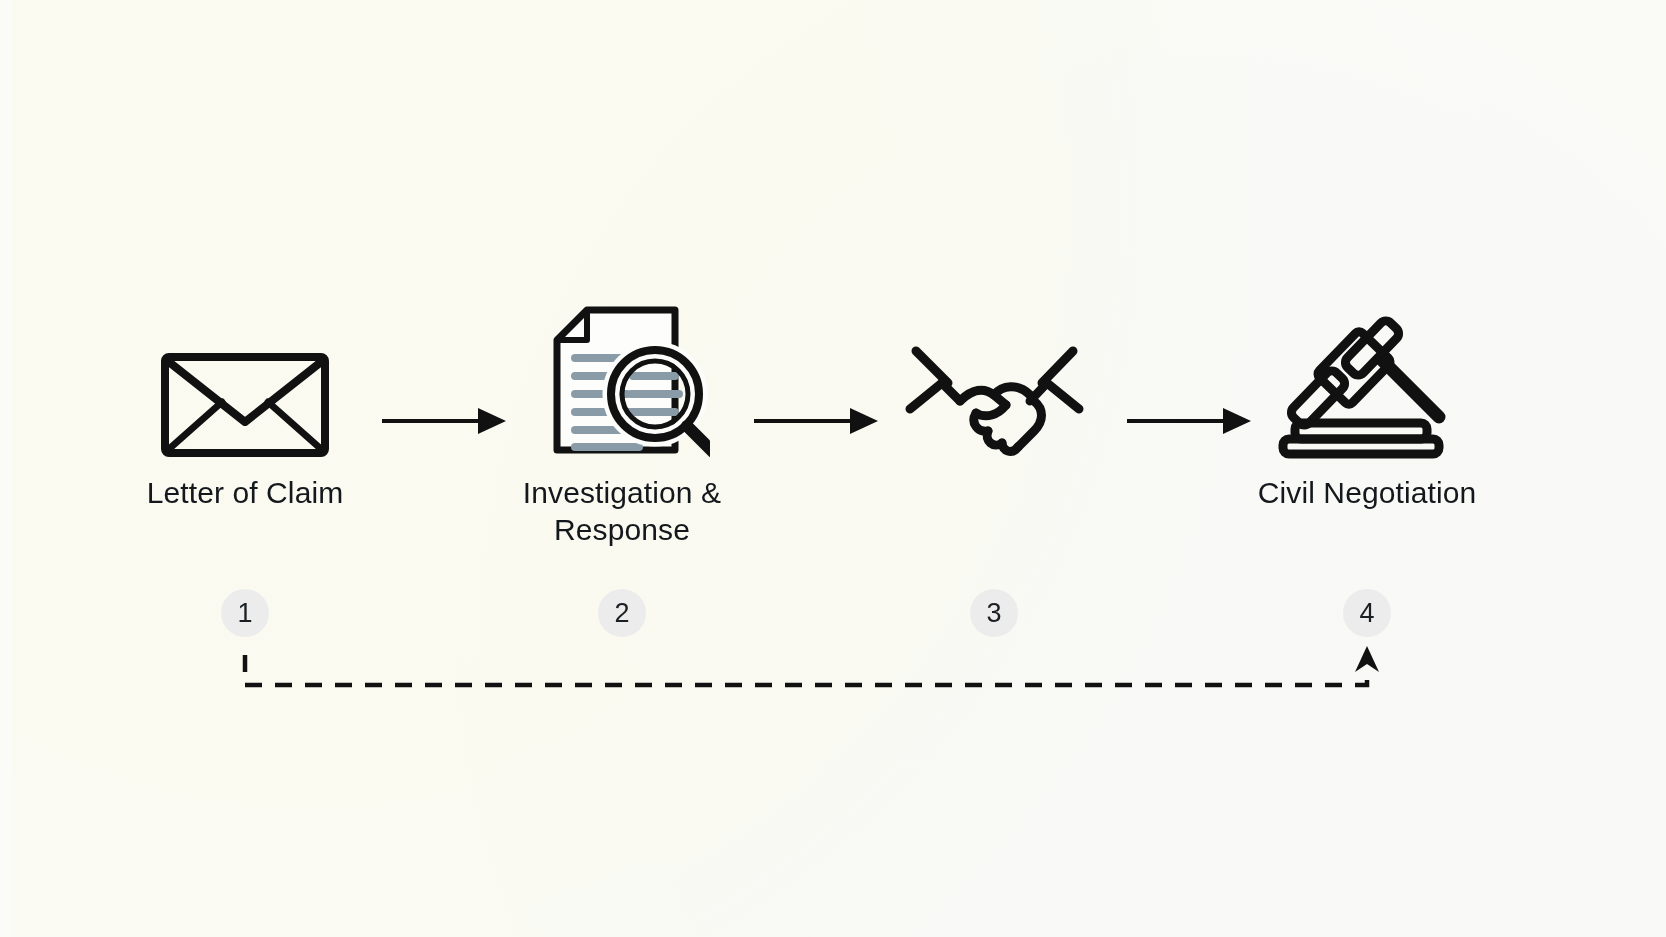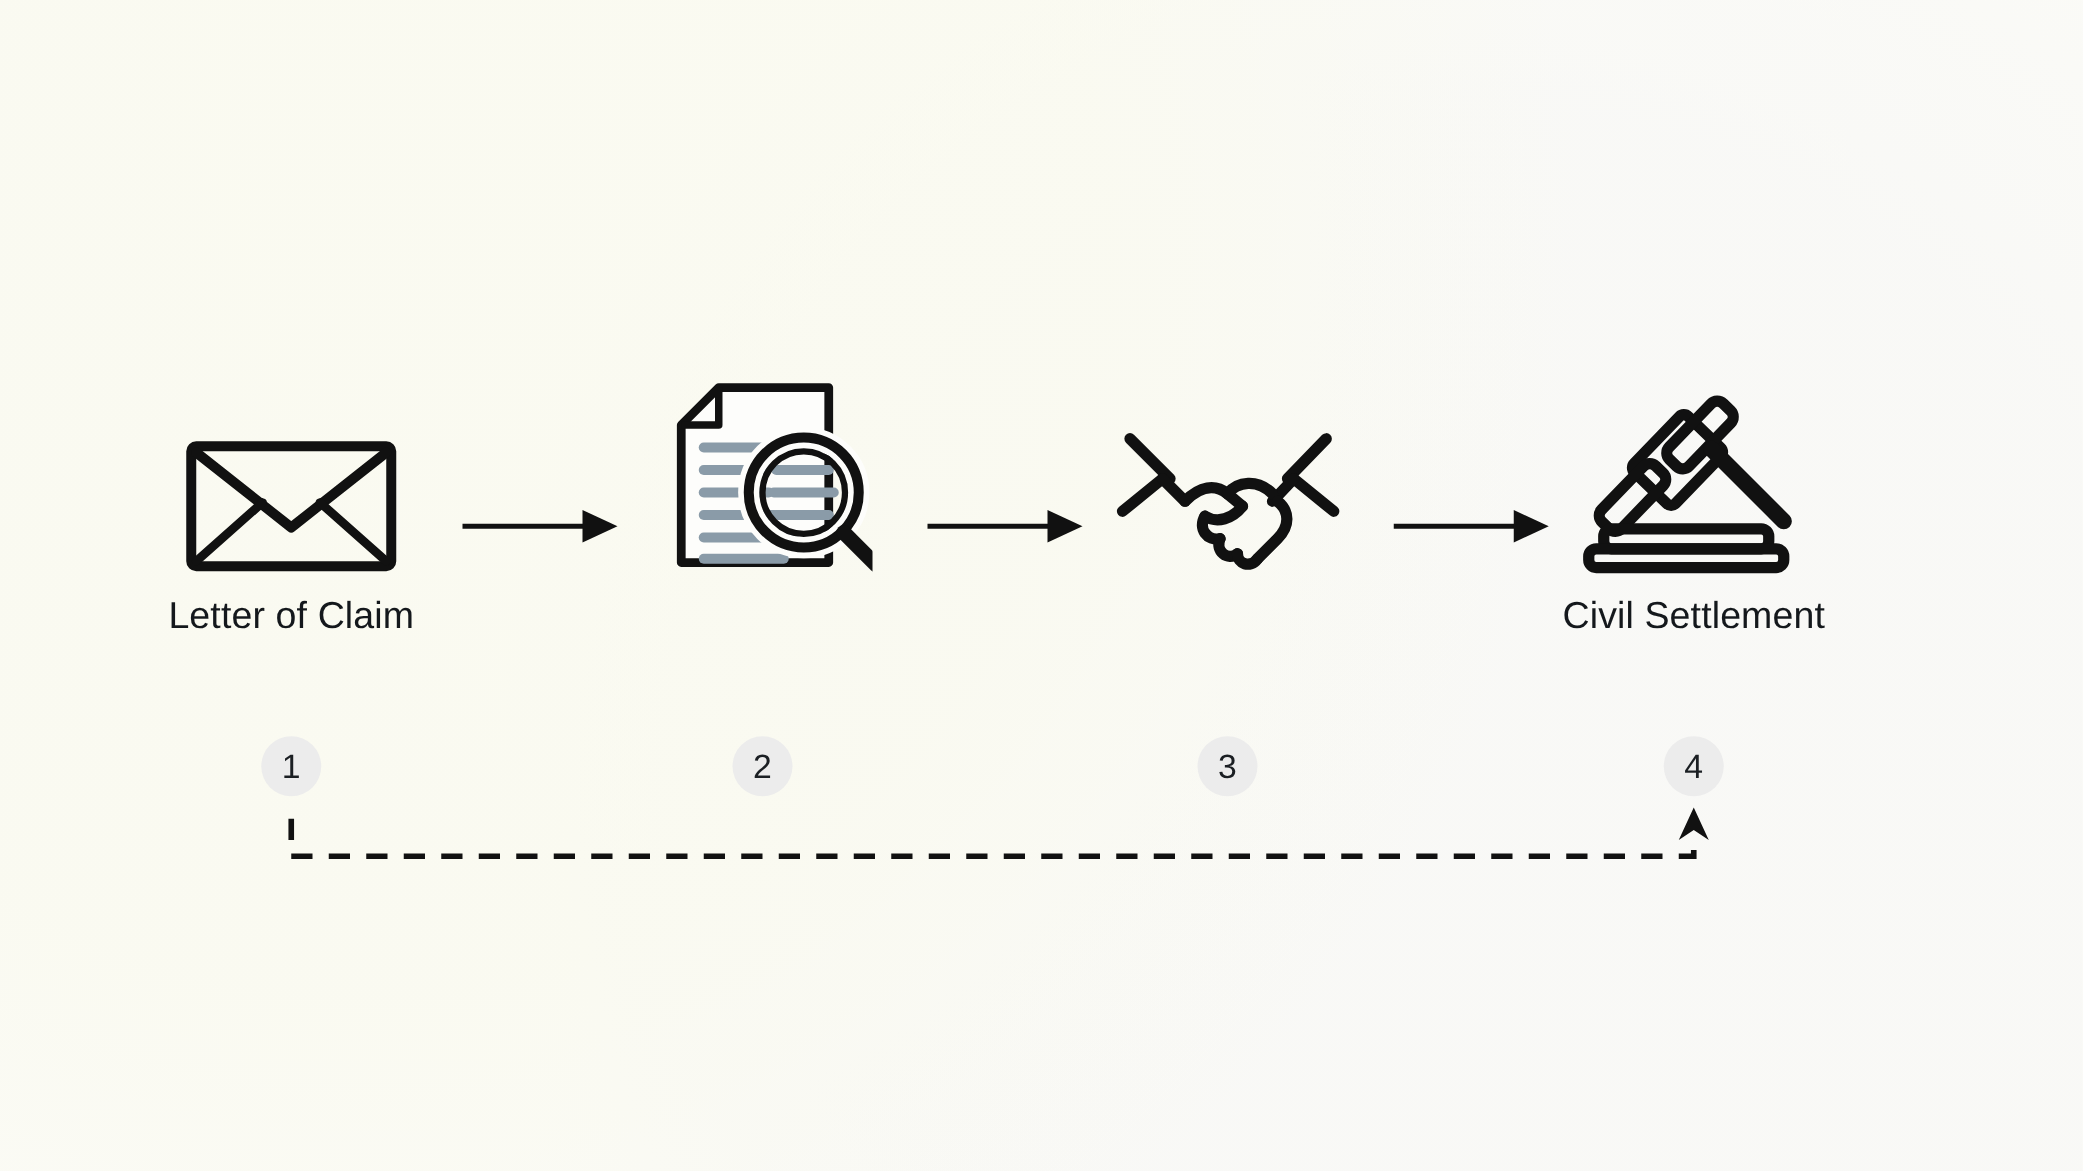--- a/index.html
+++ b/index.html
@@ -3,21 +3,21 @@
 <meta charset="utf-8">
 <style>
   html,body{margin:0;padding:0;}
   body{
     width:1666px;height:937px;
     background:#fbfbf7;
     font-family:"Liberation Sans", sans-serif;
     overflow:hidden;
     position:relative;
   }
-  #stage{position:absolute;inset:0;}
+  #stage{position:absolute;inset:0;margin-left:12px;}
   .noise{
     position:absolute;inset:0;
     background:
       radial-gradient(circle at 18% 22%, rgba(250,250,240,.85) 0 38%, rgba(0,0,0,0) 62%),
       radial-gradient(circle at 72% 68%, rgba(248,248,246,.8) 0 40%, rgba(0,0,0,0) 65%),
       radial-gradient(circle at 48% 8%, rgba(252,252,246,.7) 0 35%, rgba(0,0,0,0) 60%);
     pointer-events:none;
   }
   .step{position:absolute;width:300px;text-align:center;}
   .icon-wrap{height:160px;display:flex;align-items:flex-end;justify-content:center;}
@@ -80,20 +80,22 @@
           <line x1="96" y1="94" x2="144" y2="94"></line>
           <line x1="98" y1="112" x2="140" y2="112"></line>
         </g>
 
         <circle cx="120" cy="94" r="44" fill="none" stroke="#fdfdfb" stroke-width="17"></circle>
         <circle cx="120" cy="94" r="44" fill="none" stroke="#111" stroke-width="8"></circle>
         <circle cx="120" cy="94" r="33" fill="none" stroke="#111" stroke-width="5"></circle>
         <line x1="152" y1="126" x2="178" y2="152" stroke="#111" stroke-width="12" stroke-linecap="round"></line>
       </svg>
     </div>
+    <div class="label">Investigation &amp;
+Response</div>
   </div>
   <div class="badge" style="left:586px;top:589px;">
     <span>2</span>
   </div>
 
   <div class="step" style="left:832px;top:300px;">
     <div class="icon-wrap">
       <svg width="185" height="125" viewBox="0 0 185 125">
         <g fill="none" stroke="#111" stroke-width="9" stroke-linecap="round" stroke-linejoin="round">
 
@@ -129,21 +131,21 @@
           <rect x="84" y="2" width="22" height="62" rx="7" transform="rotate(44 95 33)"></rect>
           <rect x="30" y="52" width="22" height="62" rx="7" transform="rotate(44 41 83)"></rect>
 
           <path d="M104 44 L162 102" stroke-width="13"></path>
 
           <rect x="18" y="108" width="132" height="16" rx="6"></rect>
           <rect x="6" y="124" width="156" height="15" rx="6"></rect>
         </g>
       </svg>
     </div>
-    <div class="label">Civil Settlement</div>
+    <div class="label">Civil Negotiation</div>
   </div>
   <div class="badge" style="left:1331px;top:589px;">
     <span>4</span>
   </div>
 
   <svg class="arrow" style="left:368px;top:398px;" width="130" height="46" viewBox="0 0 130 46">
     <line x1="2" y1="23" x2="100" y2="23" stroke="#111" stroke-width="4"></line>
     <path d="M98 10 L126 23 L98 36 Z" fill="#111"></path>
   </svg>
 

